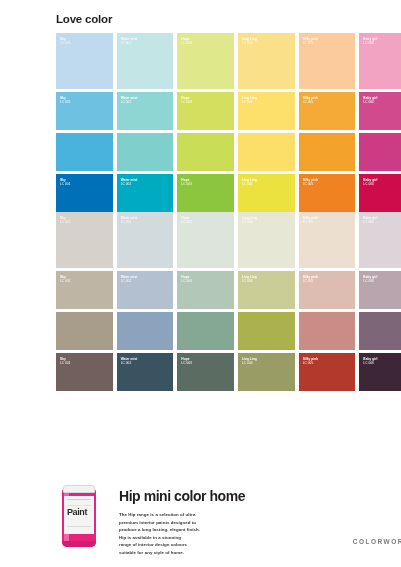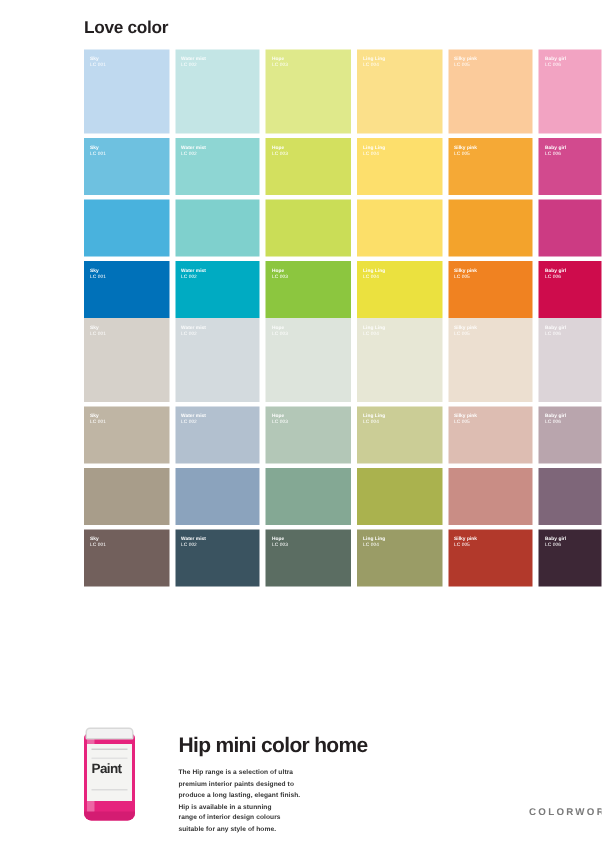--- a/index.html
+++ b/index.html
@@ -88,20 +88,21 @@
     align-items: flex-start;
     padding-top: 13px;
   }
 
   
   .tin-wrap {
     width: 46px;
     flex: 0 0 46px;
     padding-top: 2px;
     display: flex;
+    justify-content: center;
   }
   .tin {
     position: relative;
     width: 34px;
     height: 62px;
   }
   .tin-body {
     position: absolute;
     left: 0;
     top: 4px;

